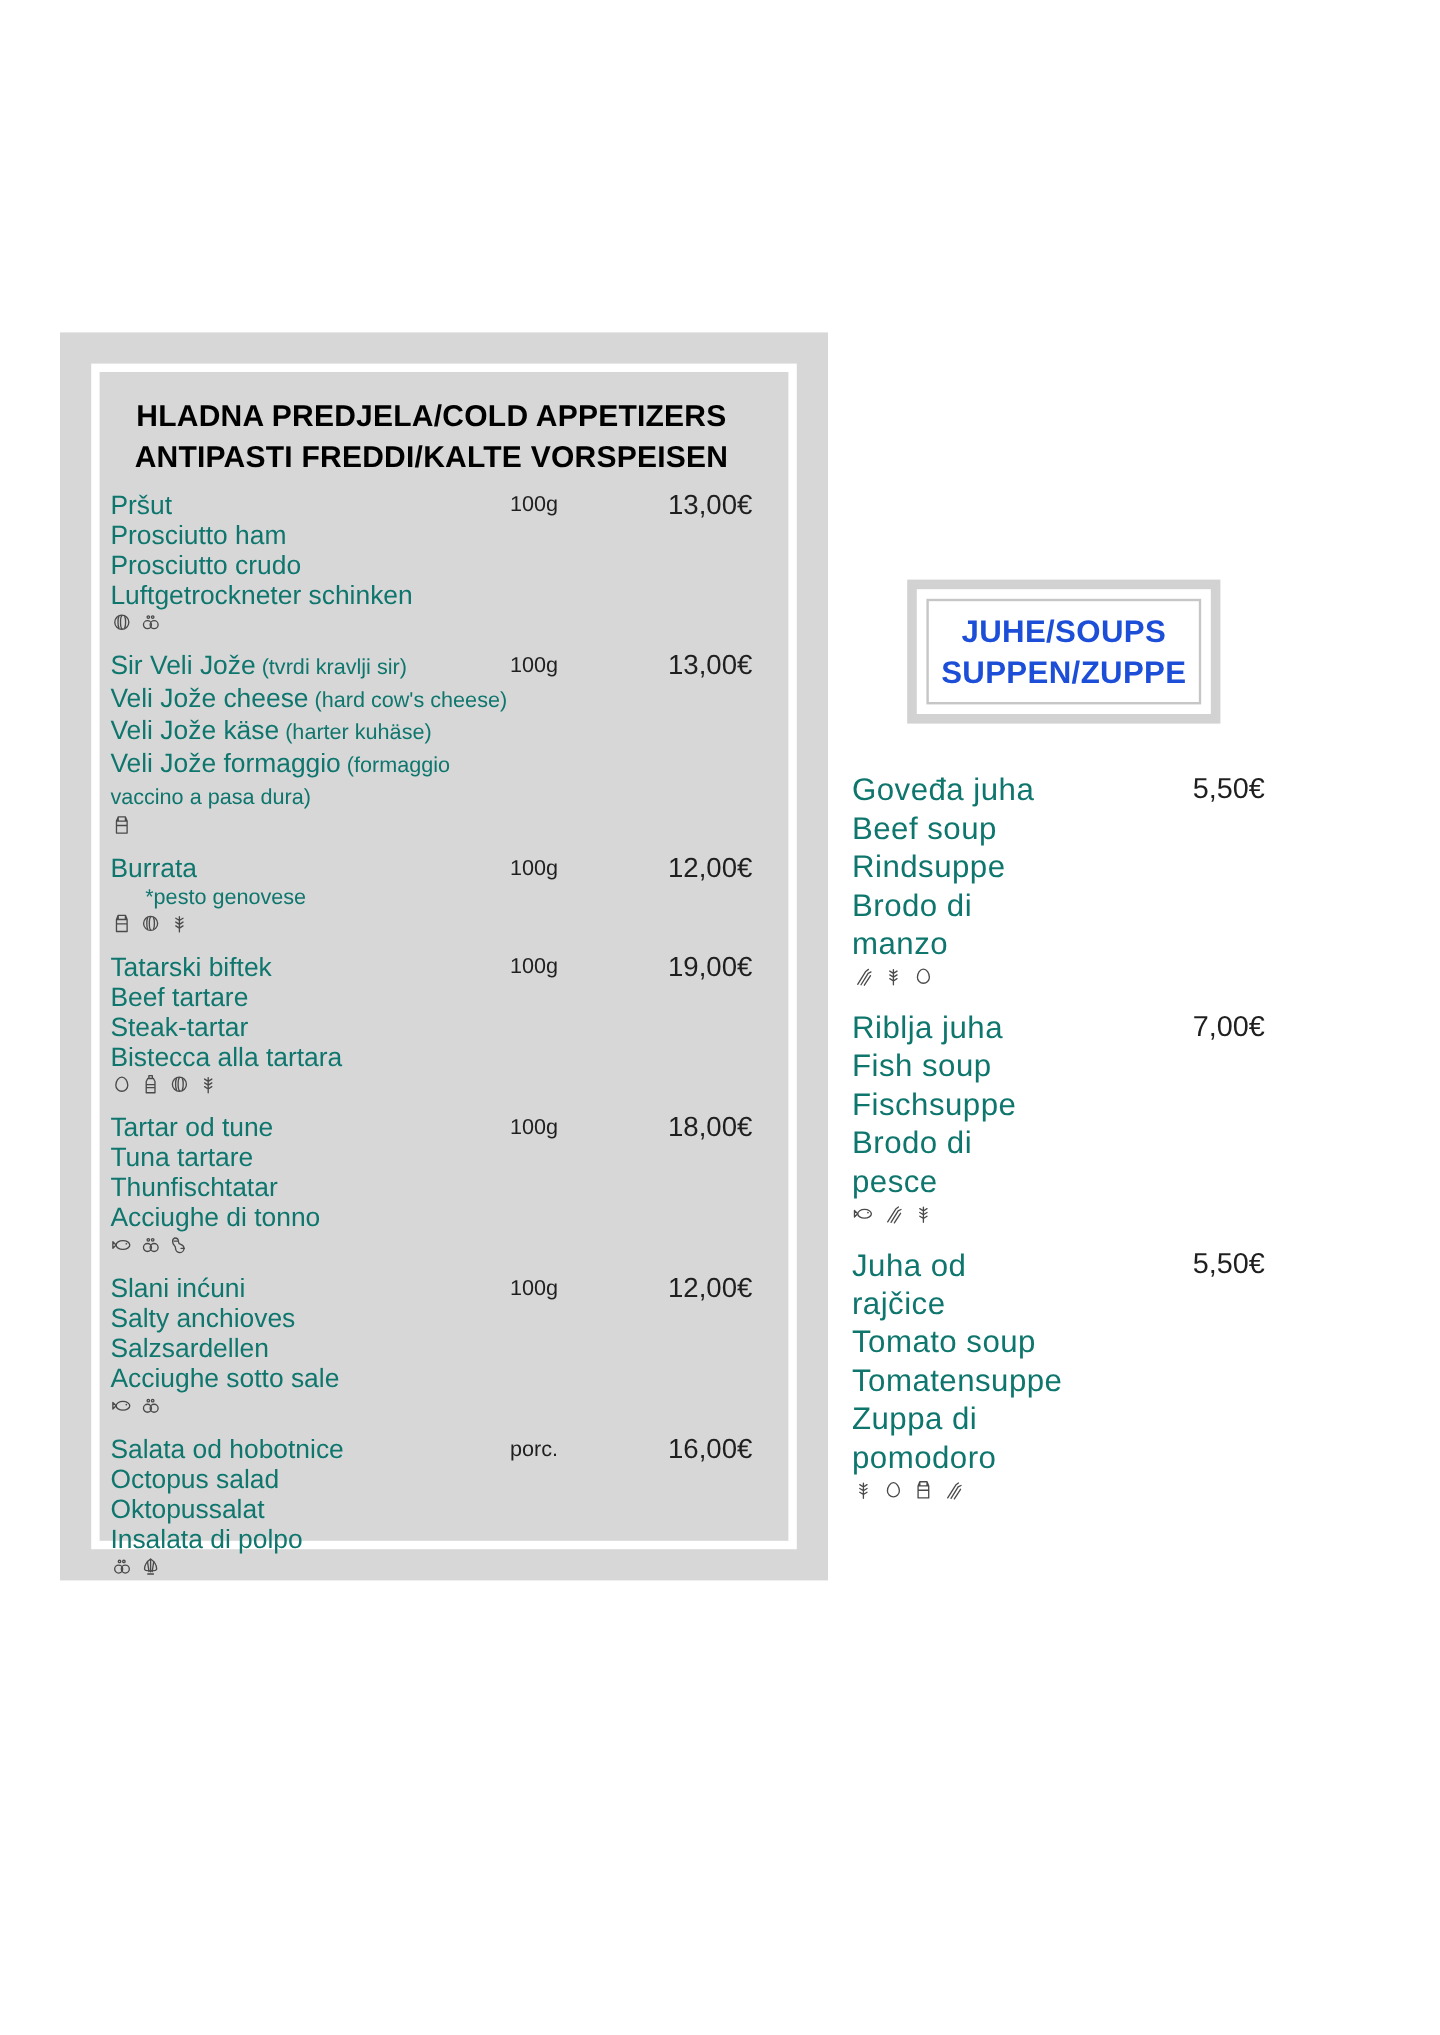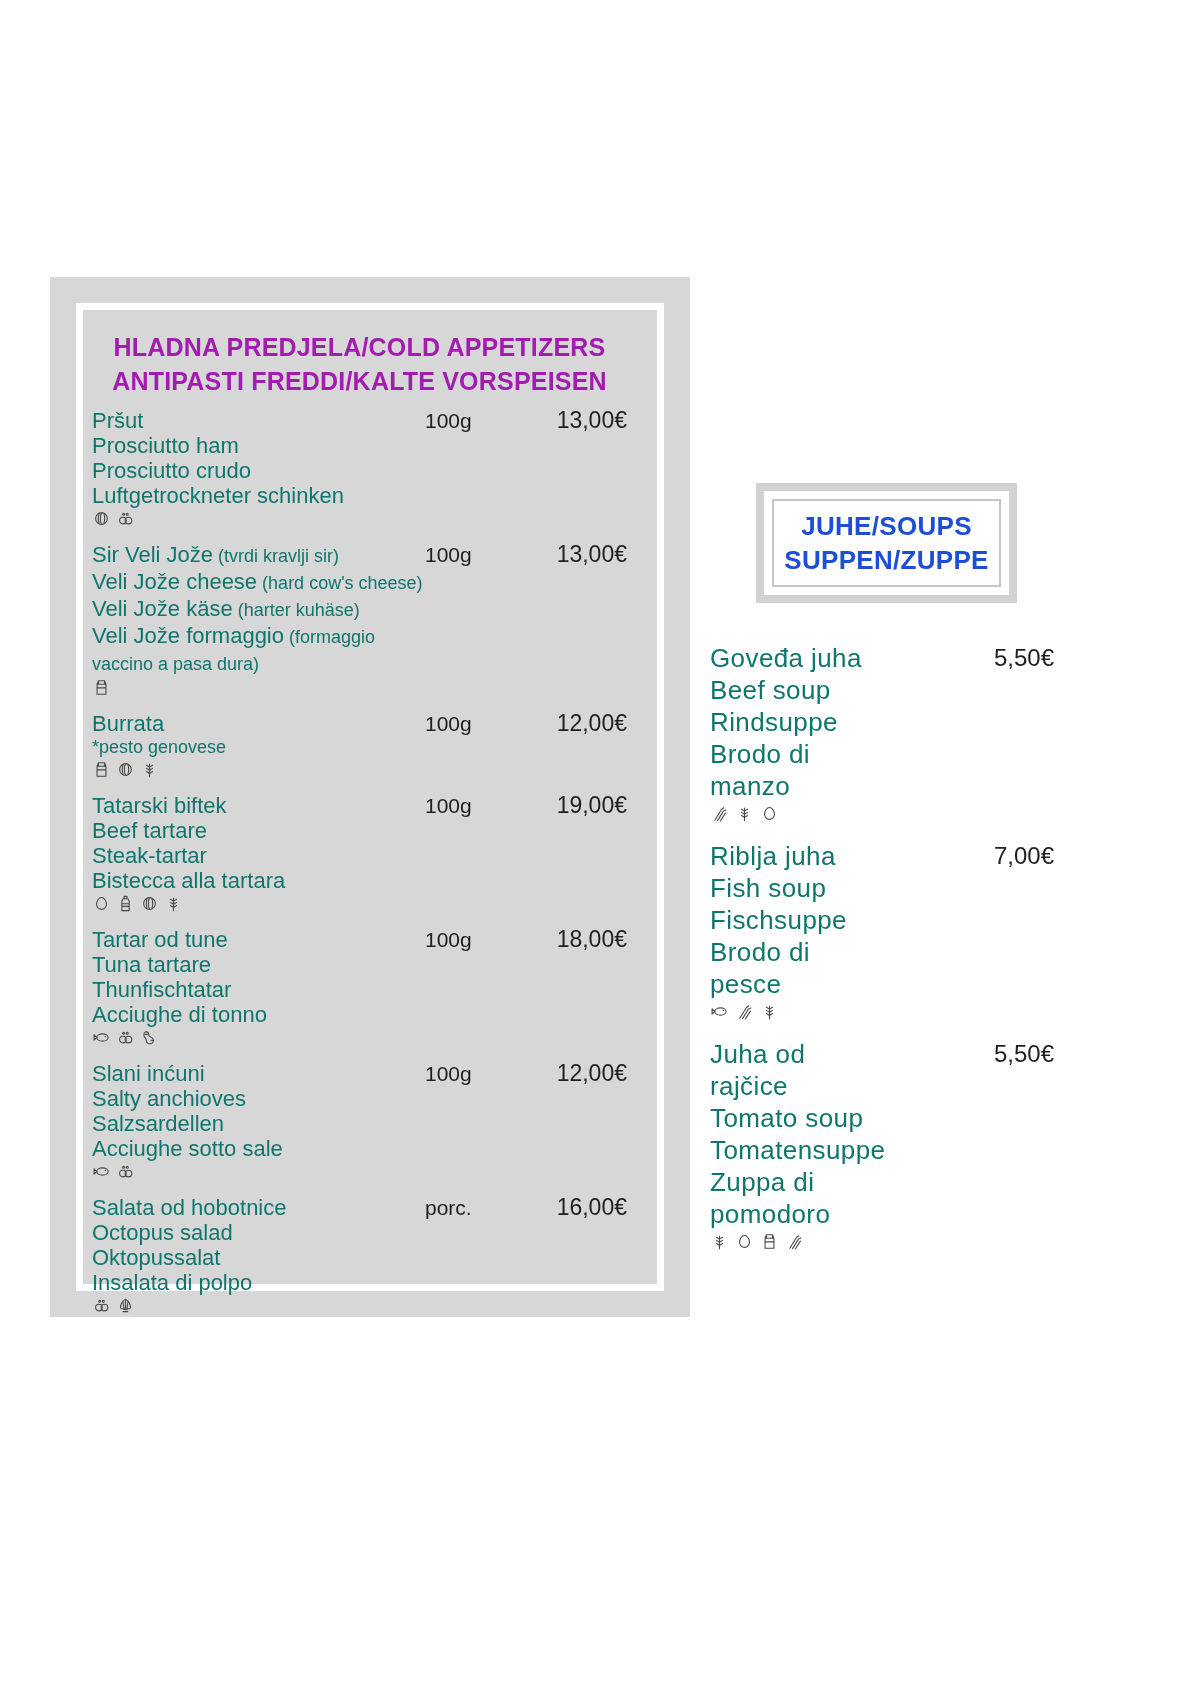--- a/index.html
+++ b/index.html
@@ -5,28 +5,28 @@
   html,body{margin:0;padding:0;}
   body{
     width:1200px;height:1696px;position:relative;background:#ffffff;
     font-family:"Liberation Sans", sans-serif;color:#1f1f1f;
     -webkit-font-smoothing:antialiased;
   }
   
   .left-panel{position:absolute;left:50px;top:277px;width:640px;height:1040px;background:#d7d7d7;}
   .left-frame{position:absolute;inset:26px;border:7px solid #ffffff;pointer-events:none;}
   .left-content{position:absolute;left:42px;top:35px;width:535px;}
-  .panel-title{font-weight:bold;font-size:25px;line-height:34px;text-align:center;color:#a21caf;margin-top:18px;letter-spacing:.2px;}
+  .panel-title{font-weight:bold;font-size:25px;line-height:34px;text-align:center;color:#000000;margin-top:18px;letter-spacing:.2px;}
   .items{margin-top:10px;}
   .app-item{display:grid;grid-template-columns:1fr 95px 107px;margin-bottom:14px;}
   .names{grid-column:1;}
   .line{font-size:22px;line-height:25px;color:#0f766e;}
-  .line.small{font-size:18px;line-height:23px;}
+  .line.small{font-size:18px;line-height:23px;margin-left:29px;}
   .note{font-size:18px;}
-  .portion{grid-column:2;font-size:21px;line-height:25px;text-align:left;}
+  .portion{grid-column:2;font-size:18px;line-height:25px;text-align:left;}
   .price{grid-column:3;font-size:23px;line-height:25px;text-align:right;}
   .icons{grid-column:1 / span 3;height:20px;display:flex;gap:5px;align-items:center;}
   .allergen{width:19px;height:19px;stroke:#4a4a4a;fill:none;stroke-width:1.4;stroke-linecap:round;stroke-linejoin:round;color:#4a4a4a;}
   
   .soup-box{position:absolute;left:756px;top:483px;width:261px;background:#d2d2d2;padding:8px;box-sizing:border-box;}
   .soup-box-mid{background:#ffffff;padding:8px;}
   .soup-box-inner{border:2px solid #c6c6c6;padding:8px 4px;text-align:center;}
   .soup-title{font-weight:bold;font-size:26px;line-height:34px;color:#1d4ed8;letter-spacing:.3px;}
   .soup-list{position:absolute;left:710px;top:642px;width:344px;}
   .soup-item{display:grid;grid-template-columns:1fr 105px;margin-bottom:16px;}

